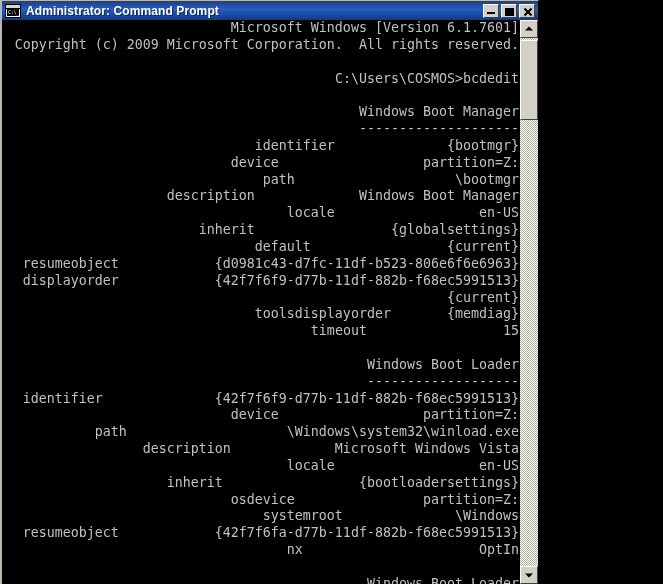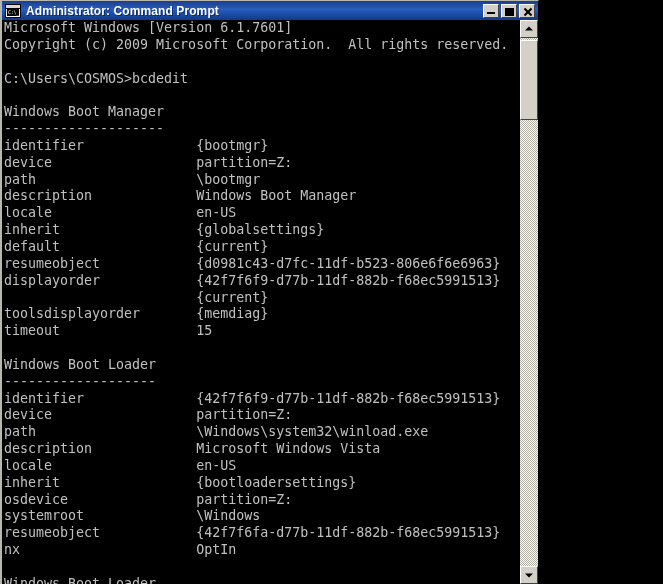--- a/index.html
+++ b/index.html
@@ -116,20 +116,21 @@
   .g-cl1 { transform: rotate(45deg); }
   .g-cl2 { transform: rotate(-45deg); }
 
   
   .client {
     position: relative;
     flex: 1 1 auto;
     display: flex;
     background: #000000;
     overflow: hidden;
+    text-align: right;
   }
   .console {
     flex: 1 1 auto;
     background: #000000;
     color: #c0c0c0;
     font-family: "DejaVu Sans Mono", monospace;
     font-size: 13.3px;
     line-height: 16.85px;
     white-space: pre;
     overflow: hidden;

